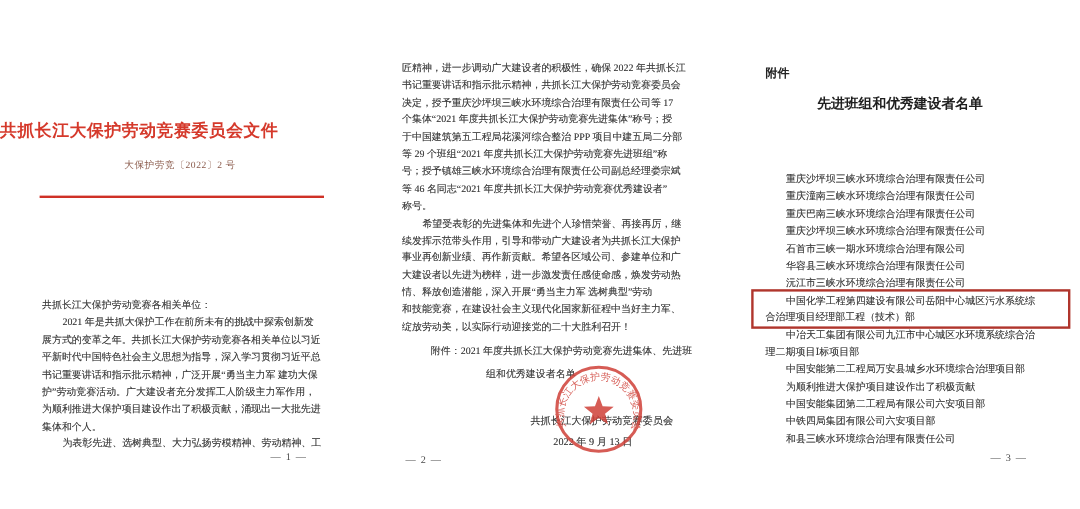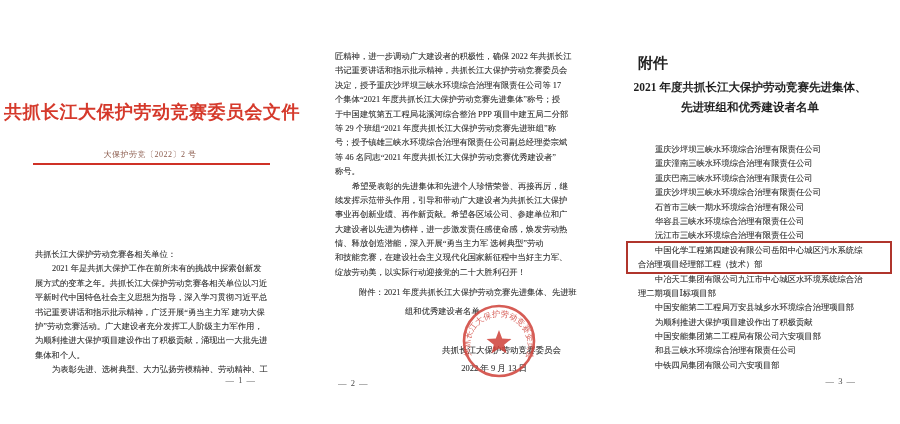--- a/index.html
+++ b/index.html
@@ -4,23 +4,23 @@
 <style>
   html,body{margin:0;padding:0;}
   body{
     width:900px;height:424px;position:relative;background:#ffffff;overflow:hidden;
     font-family:"Liberation Serif","DejaVu Serif",serif;
   }
   .page{position:absolute;top:0;width:300px;height:390px;background:#ffffff;}
   #page1{left:0;}  #page2{left:300px;}  #page3{left:600px;}
 
   
-  .doc-header{position:absolute;top:100px;left:0;right:0;text-align:right;
-    font-size:18px;font-weight:bold;color:#d5392b;letter-spacing:.5px;}
-  .doc-number{position:absolute;top:149px;left:0;right:0;text-align:center;
+  .doc-header{position:absolute;top:100px;left:0;right:0;text-align:left;
+    font-size:14px;font-weight:bold;color:#d5392b;letter-spacing:.5px;}
+  .doc-number{position:absolute;top:132px;left:0;right:0;text-align:center;
     font-size:8px;color:#8a5a4b;letter-spacing:.5px;}
   .red-rule{position:absolute;top:163px;left:33px;right:30px;height:2px;background:#cf3126;}
   .decision-title{position:absolute;top:195px;left:0;right:0;text-align:center;
     font-size:12px;font-weight:bold;color:#222;line-height:18.5px;}
 
   .body-block{position:absolute;left:35px;right:22px;}
   #p1-body{top:248px;}
   #p2-body{top:50px;}
   .bl{height:14.4px;line-height:14.4px;font-size:8.3px;color:#3d3d3d;
       white-space:nowrap;text-shadow:0 0 .4px rgba(70,70,70,.55);}
@@ -38,21 +38,21 @@
   .att-l2{padding-left:70px;}
   .sig-line{position:absolute;font-size:8.5px;color:#3d3d3d;white-space:nowrap;
     text-shadow:0 0 .4px rgba(70,70,70,.55);}
   #p2-sig{top:345px;right:39px;}
   #p2-date{top:363px;right:73px;}
 
   
   .seal{position:absolute;top:302px;left:160px;width:78px;height:78px;opacity:.85;}
 
   
-  .attach-label{position:absolute;top:54px;left:38px;font-size:15px;font-weight:bold;color:#222;
+  .attach-label{position:absolute;top:54px;left:38px;font-size:10px;font-weight:bold;color:#222;
     font-family:Liberation Sans, sans-serif;}
   .annex-title{position:absolute;top:78px;left:0;right:0;text-align:center;
     font-size:11.5px;font-weight:bold;color:#1f1f1f;line-height:19.5px;}
   .section-heading{position:absolute;top:126px;left:56px;font-size:8.8px;font-weight:bold;color:#222;
     font-family:"Liberation Sans","DejaVu Sans",sans-serif;white-space:nowrap;}
   #p3-entries{position:absolute;top:143px;left:38px;right:9px;}
   .hl-box{position:absolute;left:-12px;right:-1px;top:98px;height:33px;
     border:2px solid #b0352c;box-sizing:border-box;}
 </style>
 </head>
@@ -114,38 +114,37 @@
       <polygon fill="#cf4038" points="39,28 42.2,36.6 51.4,37 44.2,42.7 46.6,51.5 39,46.4 31.4,51.5 33.8,42.7 26.6,37 35.8,36.6"></polygon>
     </svg>
   </div>
 
   <div class="page-number" id="p2-num">— 2 —</div>
 </div>
 
 <div class="page" id="page3">
   <div class="attach-label">附件</div>
   <div class="annex-title">
-    <div>2021 年度共抓长江大保护劳动竞赛先进集体、</div>
     <div>先进班组和优秀建设者名单</div>
   </div>
 
   <div id="p3-entries">
     <div class="bl ind">重庆沙坪坝三峡水环境综合治理有限责任公司</div>
     <div class="bl ind">重庆潼南三峡水环境综合治理有限责任公司</div>
     <div class="bl ind">重庆巴南三峡水环境综合治理有限责任公司</div>
     <div class="bl ind">重庆沙坪坝三峡水环境综合治理有限责任公司</div>
     <div class="bl ind">石首市三峡一期水环境综合治理有限公司</div>
     <div class="bl ind">华容县三峡水环境综合治理有限责任公司</div>
     <div class="bl ind">沅江市三峡水环境综合治理有限责任公司</div>
     <div class="bl ind">中国化学工程第四建设有限公司岳阳中心城区污水系统综</div>
     <div class="bl">合治理项目经理部工程（技术）部</div>
     <div class="bl ind">中冶天工集团有限公司九江市中心城区水环境系统综合治</div>
     <div class="bl">理二期项目Ⅰ标项目部</div>
     <div class="bl ind">中国安能第二工程局万安县城乡水环境综合治理项目部</div>
     <div class="bl ind">为顺利推进大保护项目建设作出了积极贡献</div>
     <div class="bl ind">中国安能集团第二工程局有限公司六安项目部</div>
+    <div class="bl ind">中铁四局集团有限公司六安项目部</div>
     <div class="bl ind">和县三峡水环境综合治理有限责任公司</div>
-    <div class="bl ind">中铁四局集团有限公司六安项目部</div>
     <div class="hl-box"></div>
   </div>
 
   <div class="page-number" id="p3-num">— 3 —</div>
 </div>
 
 </body></html>

